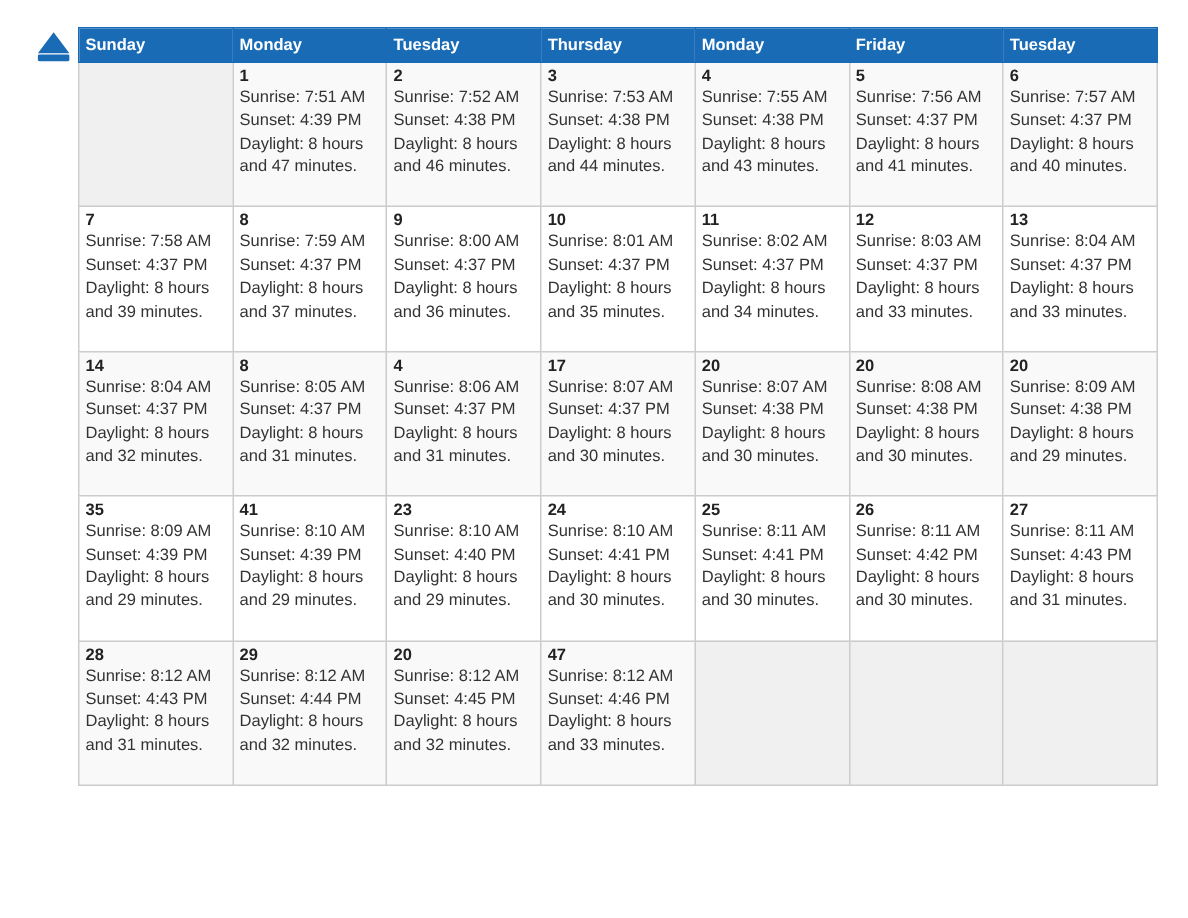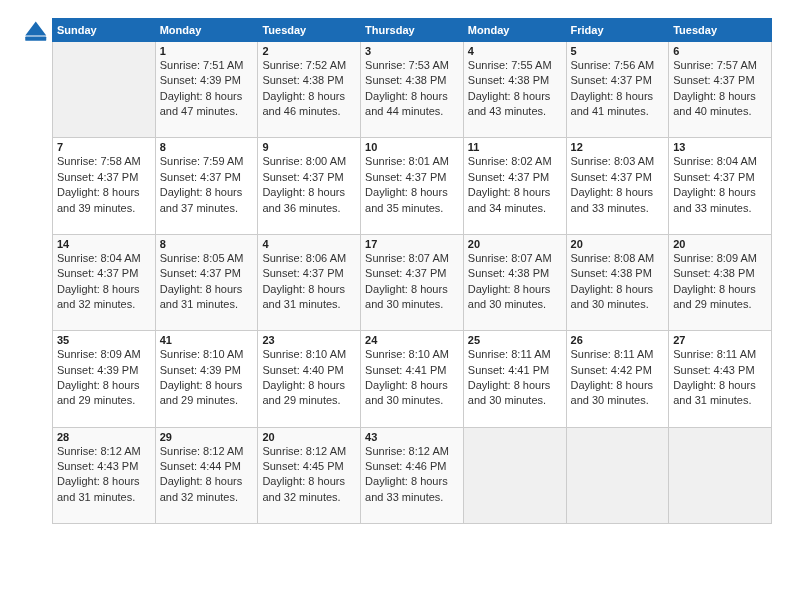--- a/index.html
+++ b/index.html
@@ -261,21 +261,21 @@
           </td>
           <td>
             <span class="day-number">29</span>
             <div class="day-info">Sunrise: 8:12 AM<br>Sunset: 4:44 PM<br>Daylight: 8 hours<br>and 32 minutes.</div>
           </td>
           <td>
             <span class="day-number">20</span>
             <div class="day-info">Sunrise: 8:12 AM<br>Sunset: 4:45 PM<br>Daylight: 8 hours<br>and 32 minutes.</div>
           </td>
           <td>
-            <span class="day-number">43</span>
+            <span class="day-number">47</span>
             <div class="day-info">Sunrise: 8:12 AM<br>Sunset: 4:46 PM<br>Daylight: 8 hours<br>and 33 minutes.</div>
           </td>
           <td class="empty-cell"></td>
           <td class="empty-cell"></td>
           <td class="empty-cell"></td>
         </tr>
       </tbody>
   </table>
 </div>
 

